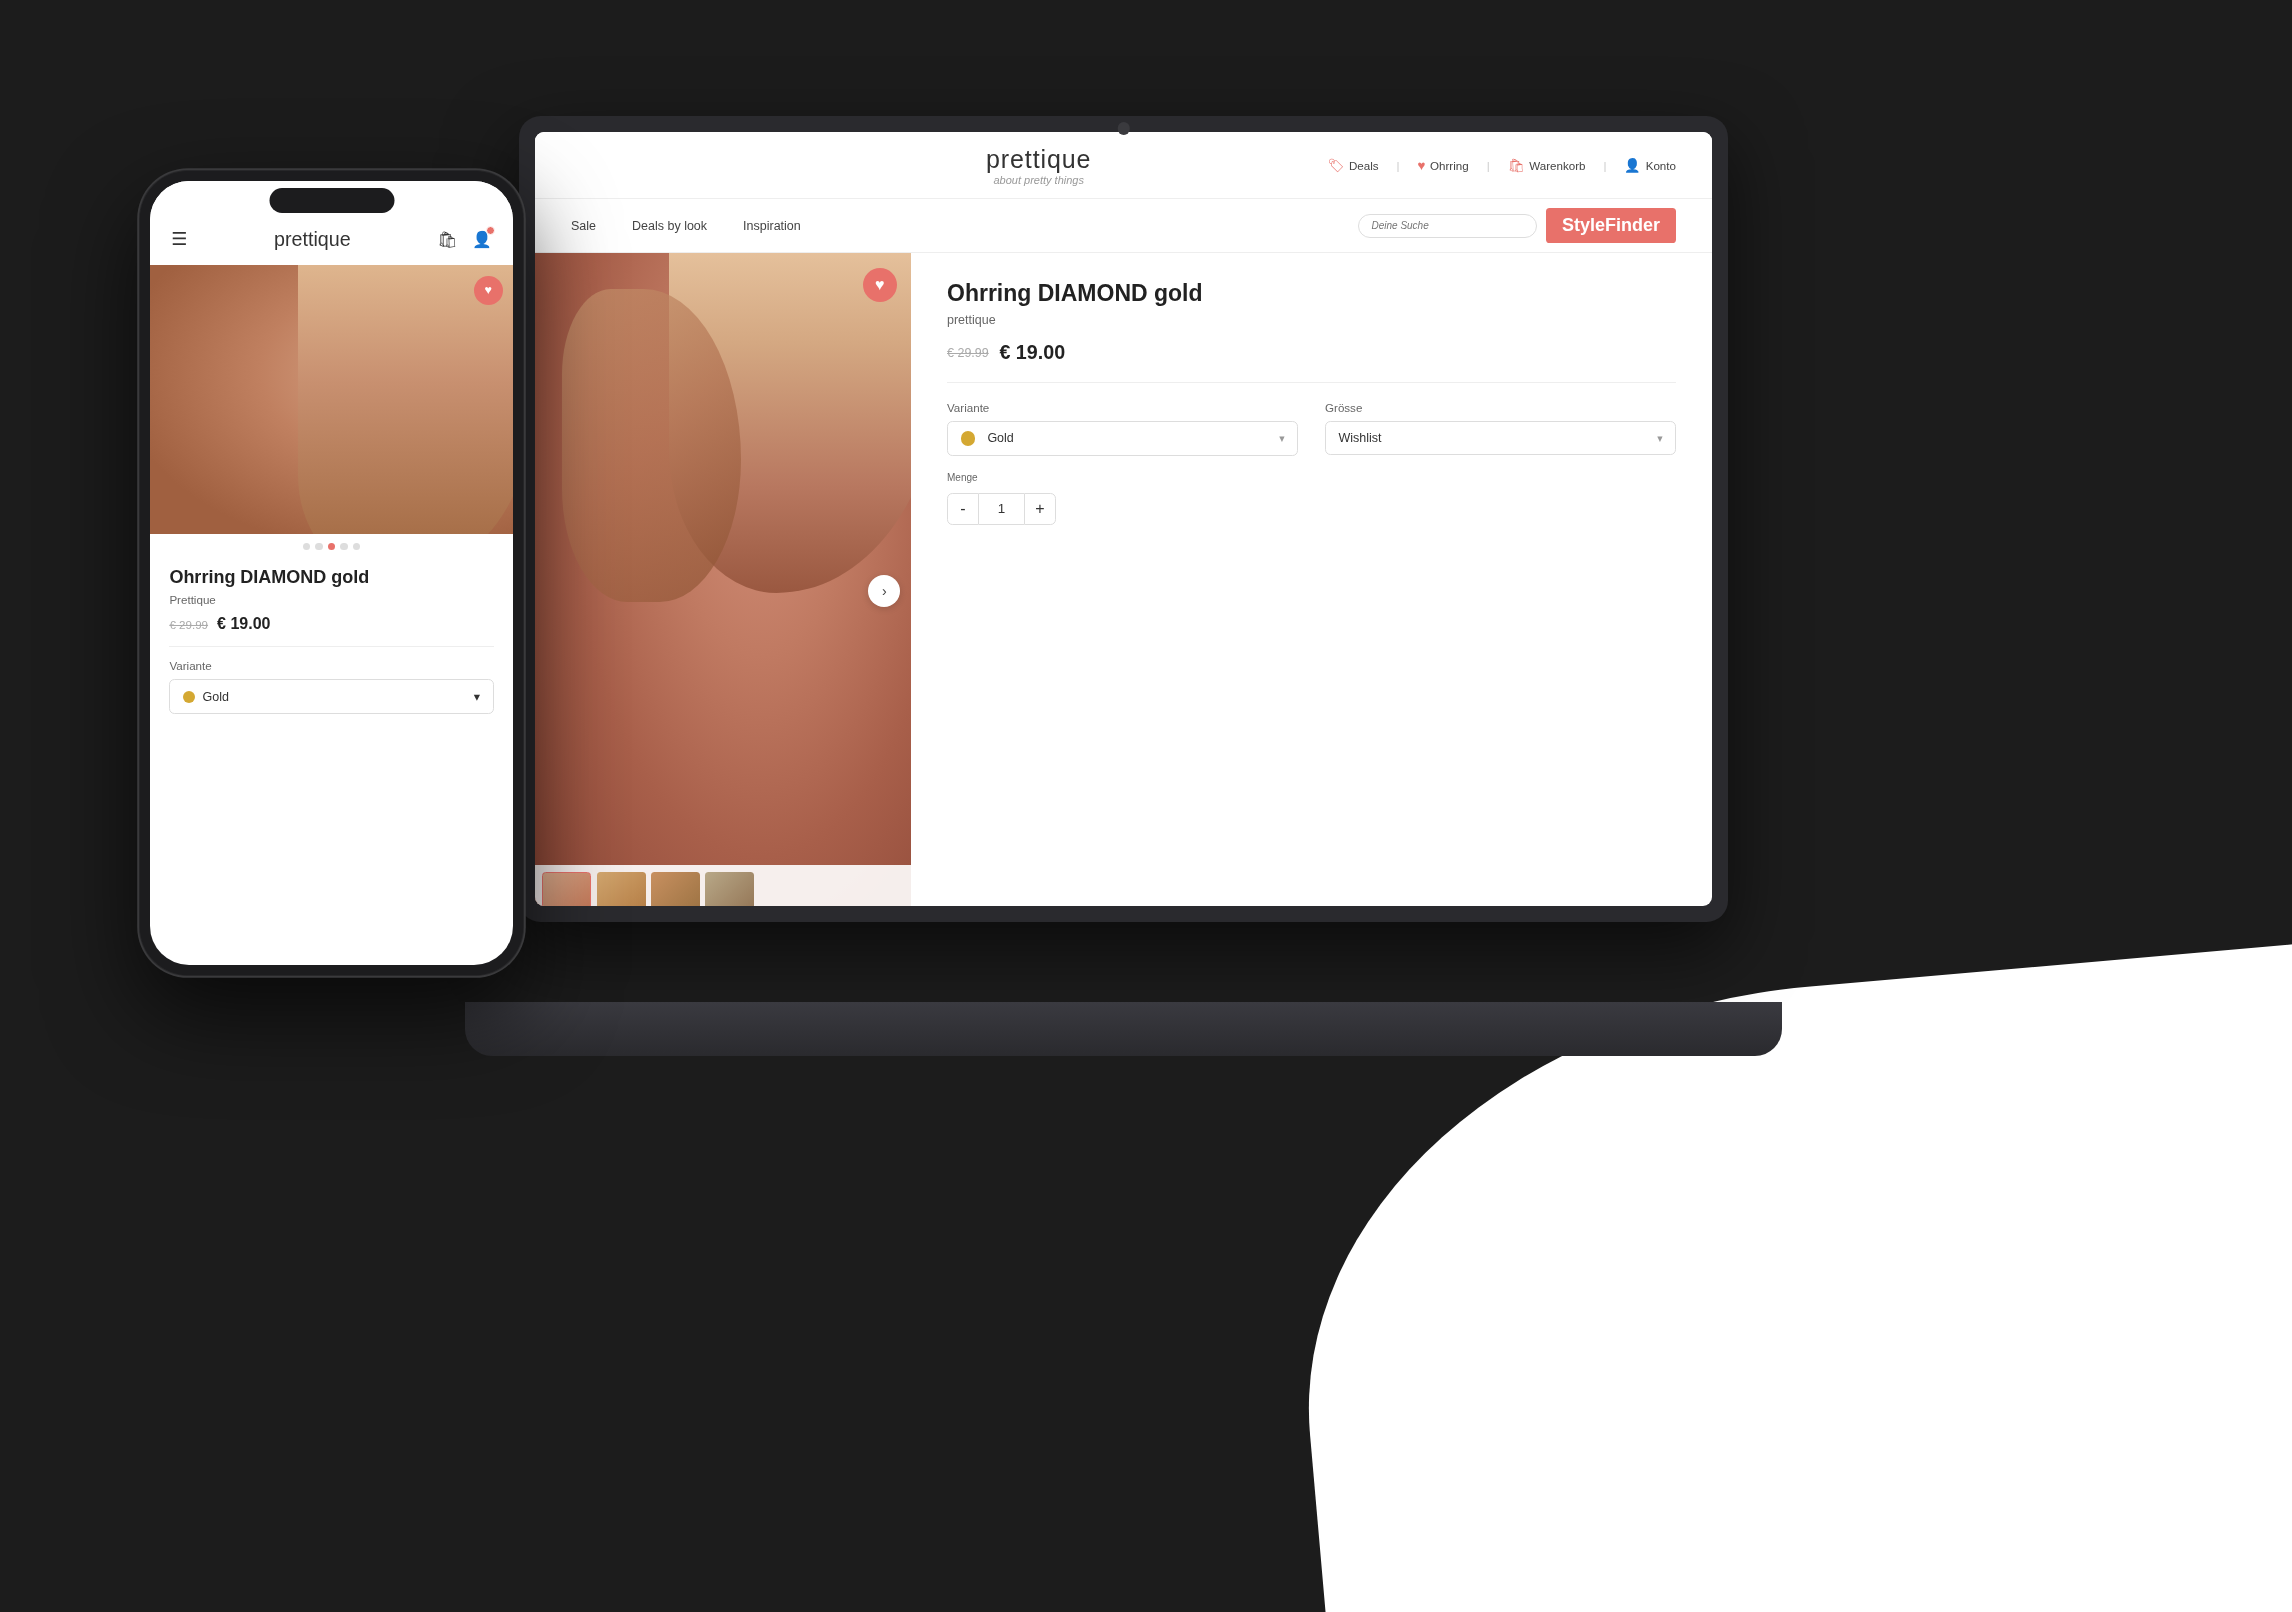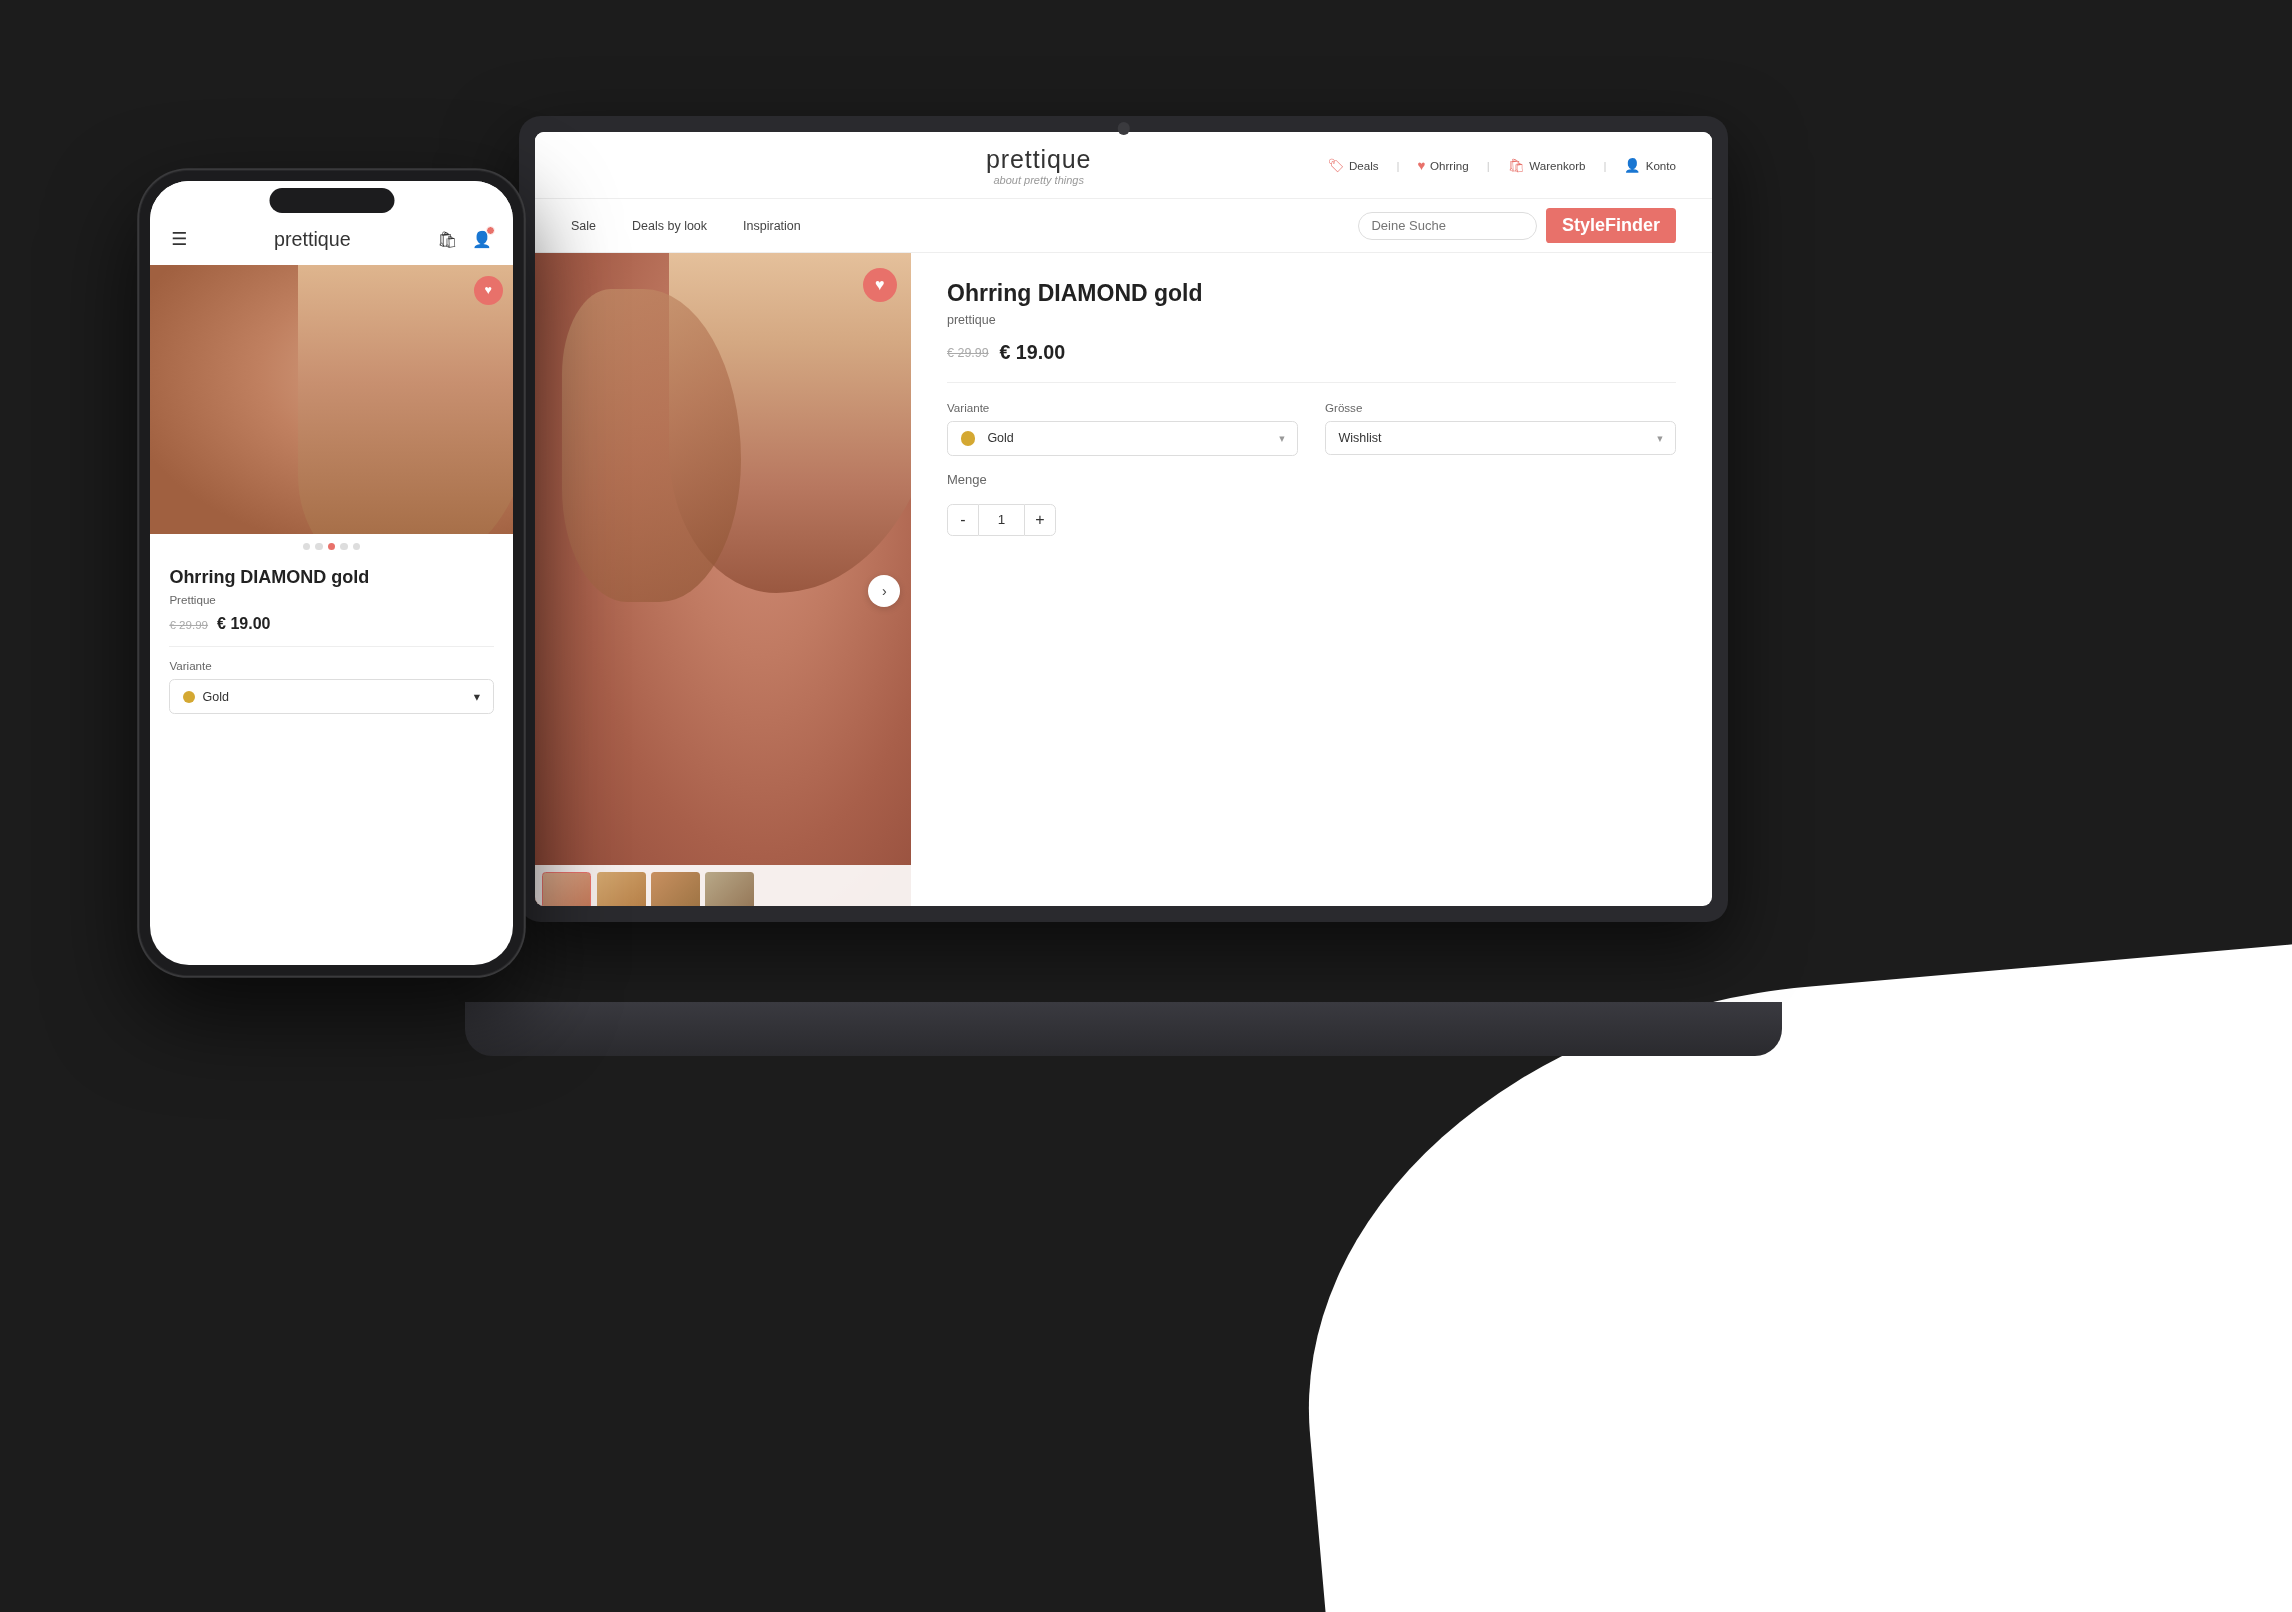--- a/index.html
+++ b/index.html
@@ -153,24 +153,25 @@
       margin-left: auto;
       display: flex;
       align-items: center;
       gap: 9px;
     }
 
     .search-input {
       border: 0.9px solid #ddd;
       border-radius: 18px;
       padding: 5.4px 12.5px;
-      font-size: 13px;
+      font-size: 10px;
       color: #999;
       width: 179px;
       outline: none;
+      font-style: italic;
     }
 
     .style-finder-btn {
       background: #e8716a;
       color: white;
       border: none;
       padding: 7.2px 16px;
       border-radius: 3.6px;
       font-size: 18px;
       font-weight: 600;
@@ -371,23 +372,23 @@
       align-items: center;
       gap: 5.4px;
     }
 
     .chevron-down {
       color: #999;
       font-size: 10.7px;
     }
 
     .menge-label {
-      font-size: 13px;
+      font-size: 10px;
       color: #666;
-      margin-bottom: 17px;
+      margin-bottom: 10px;
     }
 
     .quantity-control {
       display: flex;
       align-items: center;
       gap: 0;
       margin-bottom: 21.5px;
     }
 
     .qty-btn {

